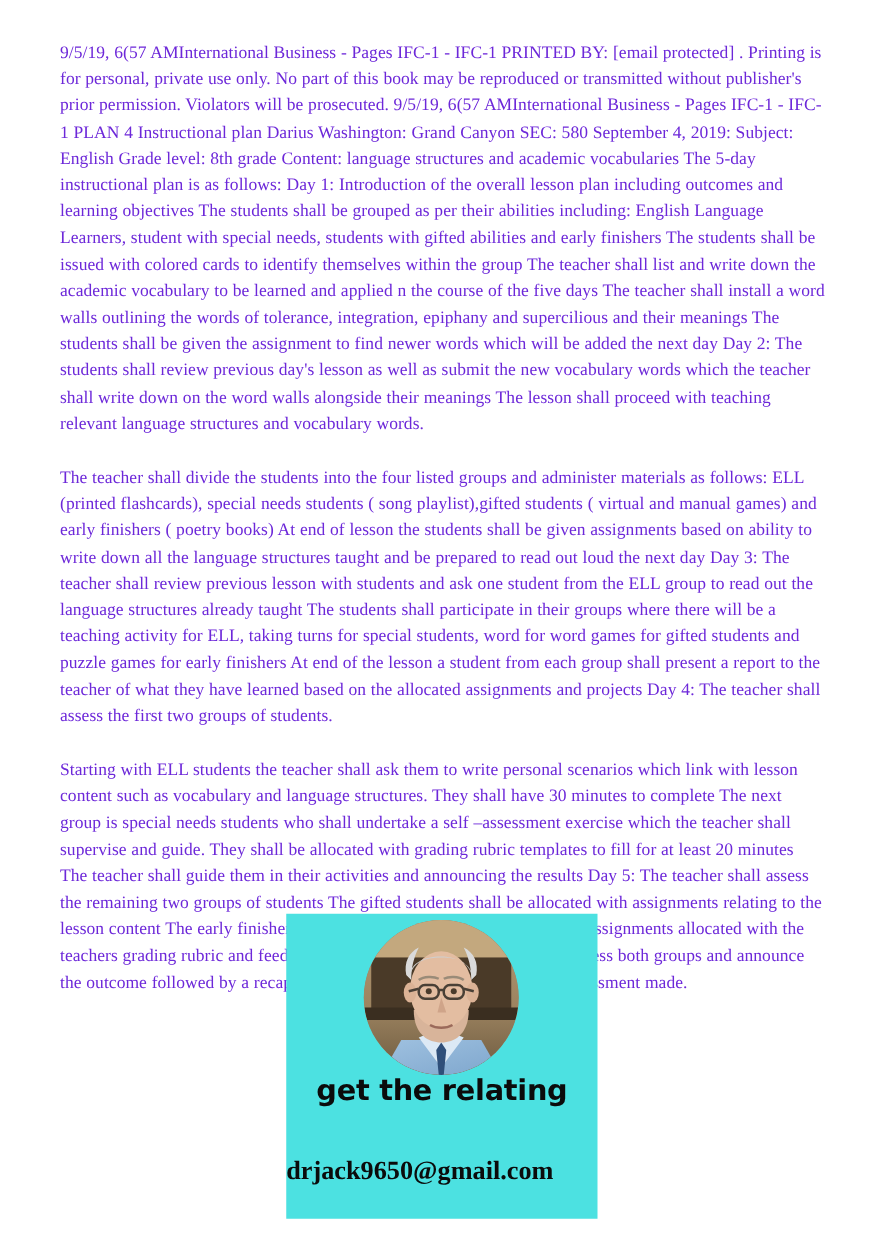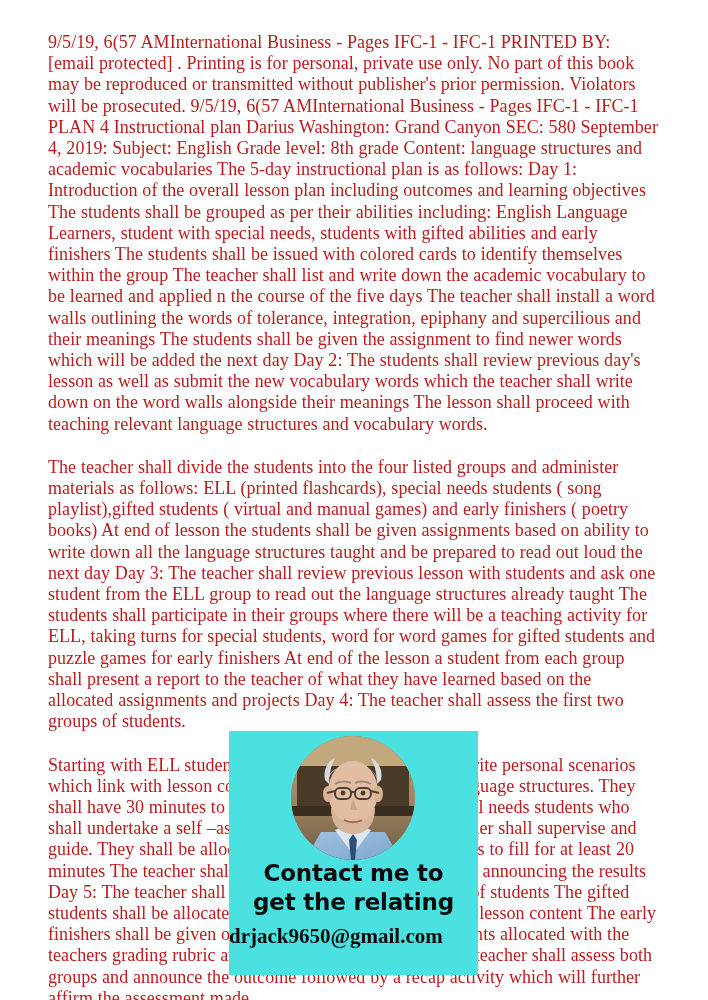--- a/index.html
+++ b/index.html
@@ -25,23 +25,23 @@
 
   #document-body {
     position: absolute;
     left: 48px;
     top: 32px;
     width: 612px;
   }
 
   .doc-paragraph {
     margin: 0 0 22px 0;
-    font-size: 18px;
+    font-size: 14px;
     line-height: 21.2px;
-    color: #b91c1c;
+    color: #6d28d9;
     text-align: left;
     letter-spacing: 0.05px;
     word-spacing: 0.2px;
   }
   .doc-paragraph:last-child { margin-bottom: 0; }
 
   
   #promo-overlay {
     position: absolute;
     left: 229px;
@@ -146,21 +146,20 @@
           <ellipse cx="72" cy="57" rx="2.4" ry="2.4" fill="#4a3b2c"></ellipse>
           <path d="M44 48 C48 45 56 45 60 47" stroke="#9a8b78" stroke-width="2" fill="none"></path>
           <path d="M64 47 C68 45 76 45 80 48" stroke="#9a8b78" stroke-width="2" fill="none"></path>
           <path d="M62 62 L59 74 L66 74 Z" fill="#cfa489"></path>
           <path d="M53 84 C58 87 66 87 71 84" stroke="#9b6a5a" stroke-width="2" fill="none"></path>
         </g>
       </svg>
     </div>
 
     <div id="promo-heading">
-      <span class="promo-line">Contact me to</span>
       <span class="promo-line">get the relating</span>
     </div>
 
     <div id="promo-email">drjack9650@gmail.com</div>
 
   </div>
 
 </div>
 
 </body></html>

